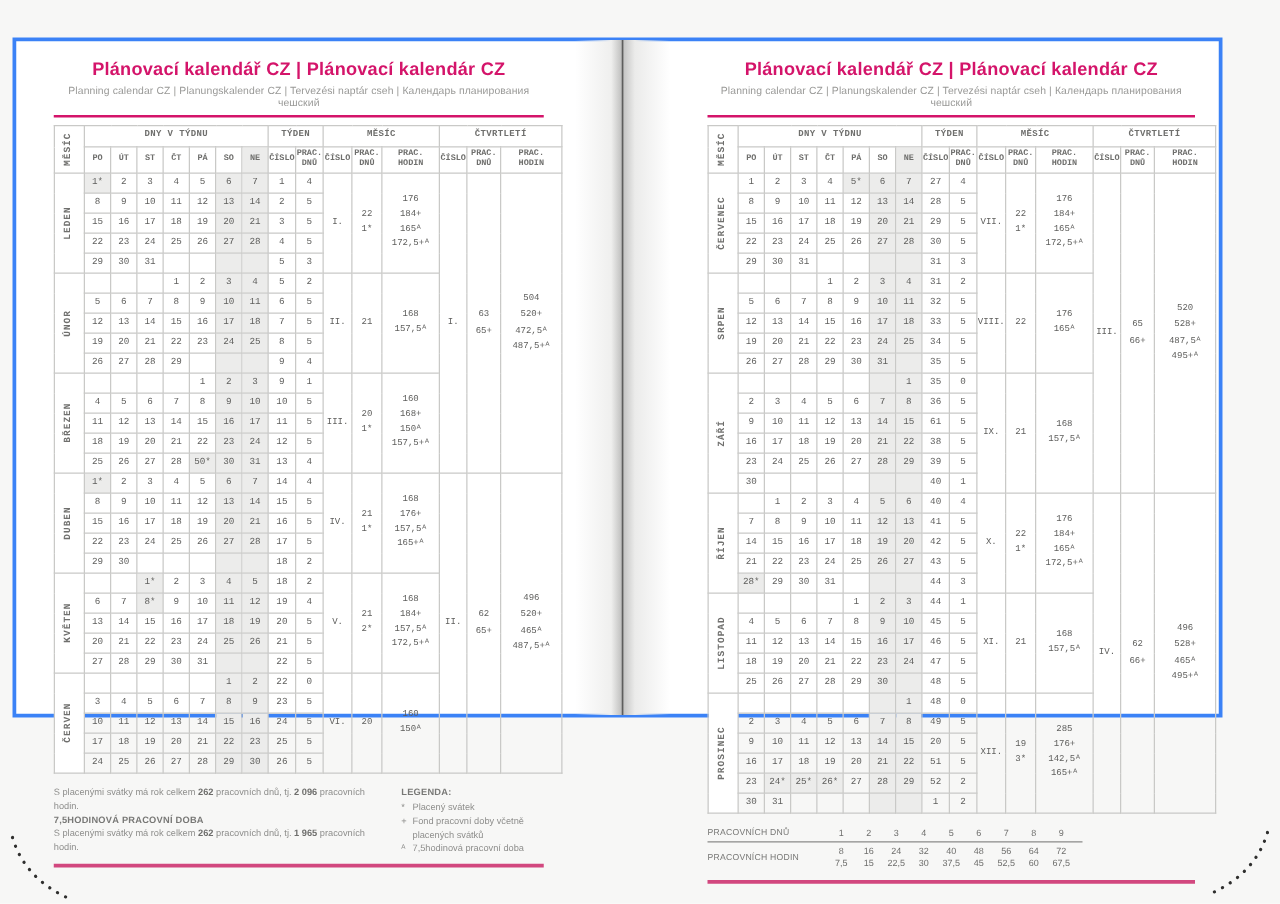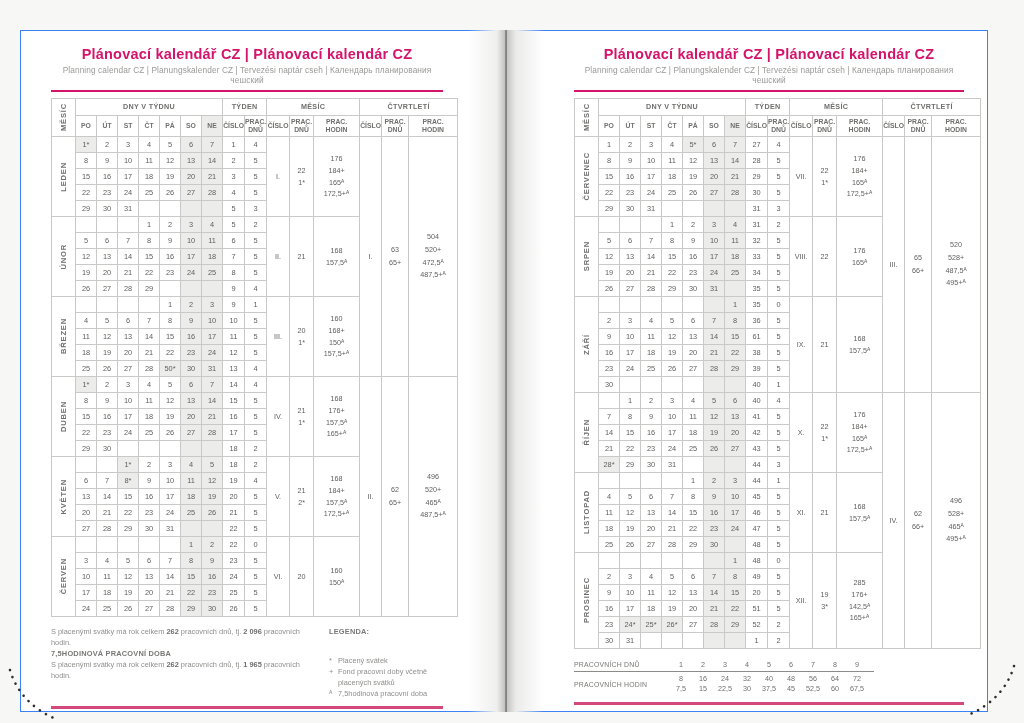--- a/index.html
+++ b/index.html
@@ -3,37 +3,37 @@
 <meta charset="utf-8">
 <style>
   html,body{margin:0;padding:0;}
   body{
     width:1024px;height:723px;position:relative;overflow:hidden;
     background:#f7f7f6;
     font-family:"Liberation Sans","DejaVu Sans",sans-serif;
     -webkit-font-smoothing:antialiased;
   }
   .sheet{
-    position:absolute;left:20px;top:30px;width:968px;height:682px;
-    background:#ffffff;border:1px solid #3b82f6;box-sizing:border-box;
+    position:absolute;left:10px;top:30px;width:968px;height:544px;
+    background:#ffffff;border:3px solid #3b82f6;box-sizing:border-box;
   }
   .spine{
     position:absolute;left:447px;top:-1px;bottom:-1px;width:76px;z-index:3;pointer-events:none;
     background:linear-gradient(to right,rgba(255,255,255,0) 0%,#efefee 38%,#c2c2c1 48.5%,#5e5e5d 50%,#c7c7c6 51.8%,#ebebea 63%,rgba(255,255,255,0) 100%);
   }
   .pagecol{position:absolute;top:0;}
   .pagecol.left{left:30px;width:392px;}
   .pagecol.right{left:553px;width:390px;}
   .title{
     margin:15px 0 0 0;text-align:center;font-size:14.5px;font-weight:700;
     letter-spacing:.2px;color:var(--accent);
   }
   .subtitle{margin-top:3px;text-align:center;font-size:8.3px;color:#999997;letter-spacing:.1px;}
   .rule{margin-top:5px;height:2px;background:var(--accent);}
-  table.cal{border-collapse:collapse;table-layout:fixed;width:100%;margin-top:6px;}
+  table.cal{border-collapse:collapse;table-layout:fixed;width:100%;margin-top:6px;font-family:Liberation Mono, monospace;}
   table.cal th,table.cal td{
     border:1px solid #c9c9c7;padding:0;text-align:center;vertical-align:middle;
     font-size:7.4px;font-weight:400;color:#5e5e5c;height:15px;line-height:1;
     overflow:hidden;
   }
   table.cal thead th{color:#77777.5;}
   table.cal thead tr.grp th{font-size:7.2px;color:#6f6f6d;font-weight:700;height:16px;letter-spacing:.3px;}
   table.cal thead tr.sub th{font-size:6.8px;color:#6f6f6d;font-weight:700;height:20px;white-space:pre-line;line-height:1.15;}
   th.sun,td.sun{color:var(--sunday);font-weight:700;}
   .shade{background:#ececeb;}
@@ -43,21 +43,21 @@
     font-size:7.6px;letter-spacing:.8px;color:#6f6f6d;font-weight:700;
     margin:0 auto;white-space:nowrap;
   }
   td.lines div{line-height:1.6;font-size:7.2px;}
   td.qh div,td.qd div{line-height:1.75;}
   .footer-left{display:flex;margin-top:9px;}
   .worktime{width:268px;font-size:7.4px;color:#8e8e8c;line-height:1.5;}
   .worktime .sec-title{font-weight:700;color:#77777.5;color:#787876;letter-spacing:.2px;}
   .worktime b{color:#6e6e6c;}
   .legend{margin-left:10px;width:112px;font-size:7.4px;color:#8e8e8c;line-height:1.5;}
-  .legend .legend-title{font-weight:700;color:#787876;margin-bottom:18px;letter-spacing:.2px;}
+  .legend .legend-title{font-weight:700;color:#787876;margin-bottom:1px;letter-spacing:.2px;}
   .legend-item{display:flex;}
   .legend-sym{width:9px;flex:none;}
   .bottom-rule{height:3px;background:#d2487f;margin-top:6px;}
   
   .mini{margin-top:11px;width:300px;font-size:7.2px;color:#77777.5;color:#787876;}
   .mini-row{display:flex;align-items:center;}
   .mini-row.days{border-bottom:1px solid #8b8b89;padding-bottom:2px;}
   .mini-row.hours{padding-top:2px;}
   .mini-label{width:96px;flex:none;text-align:left;letter-spacing:.2px;font-size:6.9px;}
   .mini-cell{width:22px;flex:none;text-align:center;color:#6e6e6c;}

